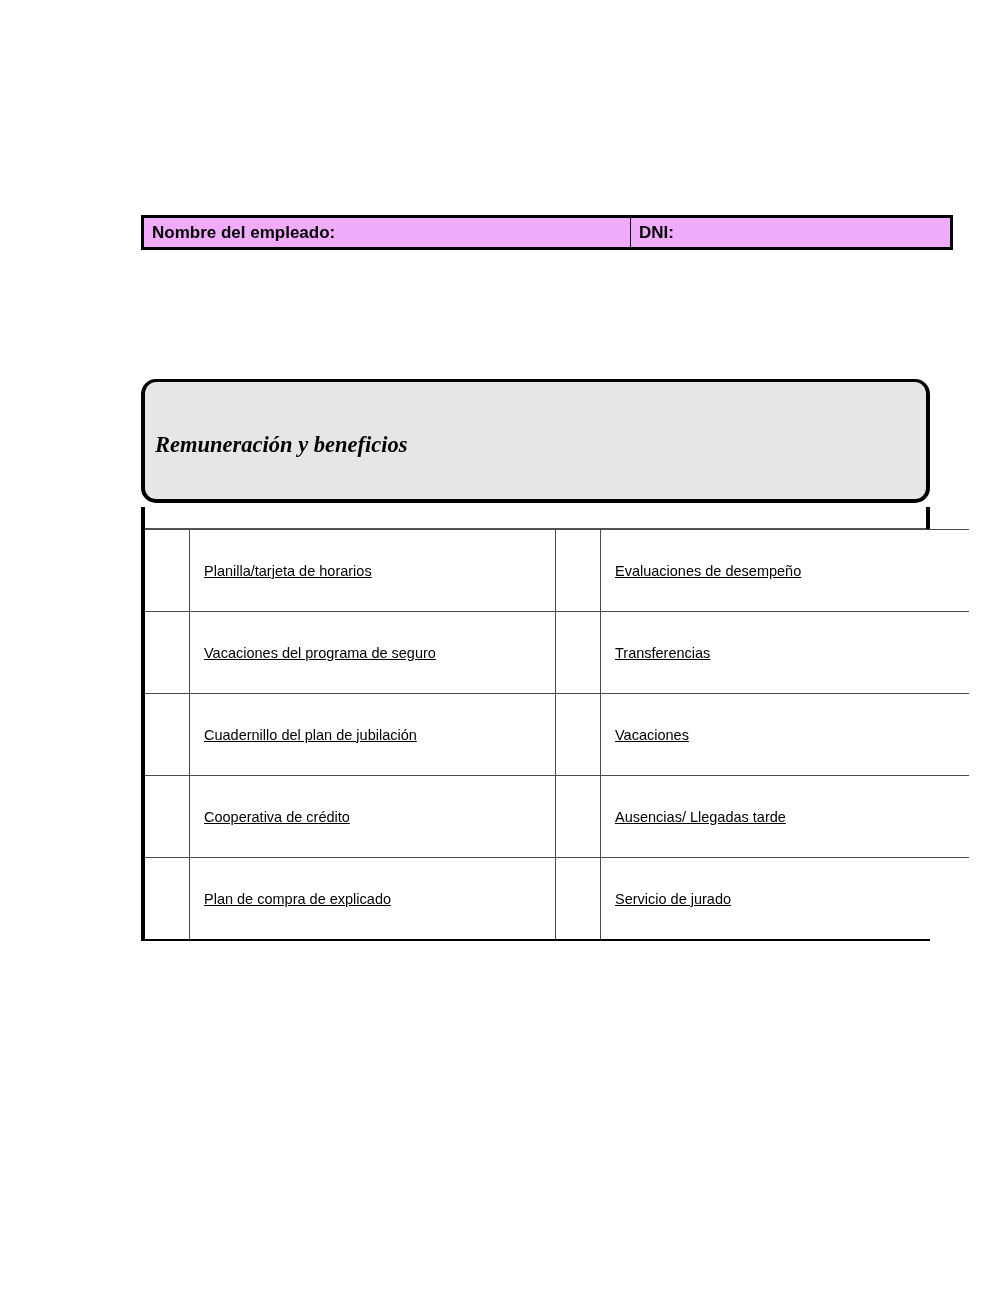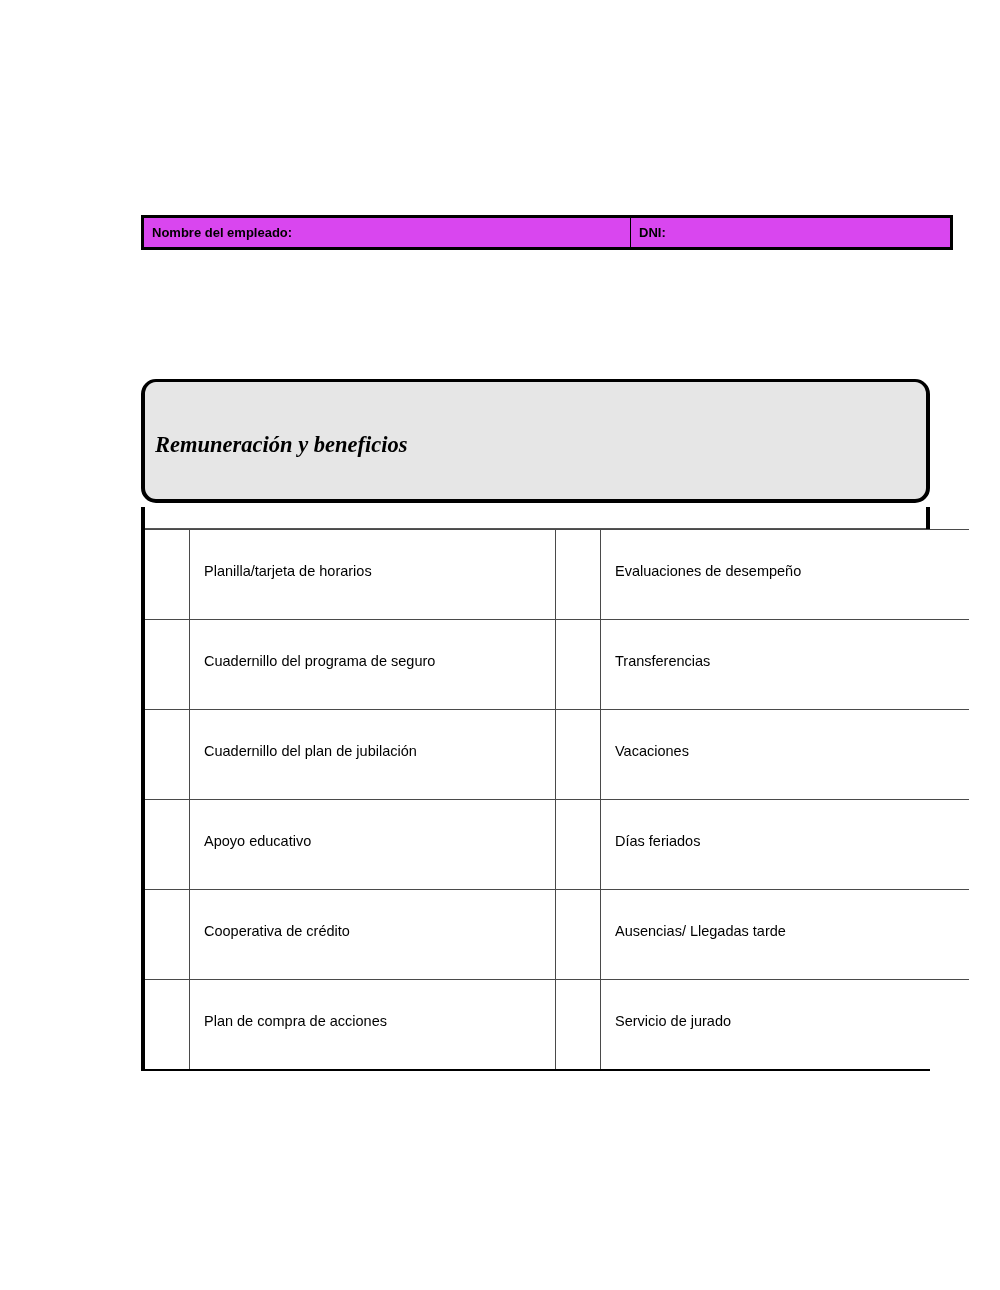--- a/index.html
+++ b/index.html
@@ -44,22 +44,22 @@
     left: 141px;
     top: 215px;
     width: 789px;
     border-collapse: collapse;
     border: 3px solid #000000;
     background: #e6e6e6;
     table-layout: fixed;
   }
   .emp-table td {
     border: 1px solid #000000;
-    background: #d946ef;
-    font-size: 13px;
+    background: #f0abfc;
+    font-size: 17px;
     font-weight: bold;
     padding: 4px 0 4px 8px;
     height: 21px;
     vertical-align: middle;
     white-space: nowrap;
   }
   .emp-table td.col-a { width: 478px; }
   .emp-table td.col-b { width: 311px; }
 
   
@@ -128,21 +128,22 @@
     vertical-align: middle;
     font-size: 14.5px;
     background: #ffffff;
   }
   table.check-table td.box {
     width: 44px;
     padding: 0;
   }
   table.check-table td.box.mid { width: 44px; }
   table.check-table td.lab {
-    padding: 0 6px 8px 14px;
+    padding: 0 6px 0 14px;
+    text-decoration: underline;
   }
   table.check-table td.lab-left { width: 345px; }
   table.check-table td.lab-right { width: 348px; }
   table.check-table tr td:first-child { border-left: none; }
   table.check-table tr td:last-child { border-right: none; }
   table.check-table tr:last-child td { border-bottom: none; }
 </style>
 </head>
 <body>
 
@@ -170,45 +171,39 @@
     <table class="check-table">
       <tbody>
         <tr>
           <td class="box"></td>
           <td class="lab lab-left">Planilla/tarjeta de horarios</td>
           <td class="box mid"></td>
           <td class="lab lab-right">Evaluaciones de desempeño</td>
         </tr>
         <tr>
           <td class="box"></td>
-          <td class="lab lab-left">Cuadernillo del programa de seguro</td>
+          <td class="lab lab-left">Vacaciones del programa de seguro</td>
           <td class="box mid"></td>
           <td class="lab lab-right">Transferencias</td>
         </tr>
         <tr>
           <td class="box"></td>
           <td class="lab lab-left">Cuadernillo del plan de jubilación</td>
           <td class="box mid"></td>
           <td class="lab lab-right">Vacaciones</td>
         </tr>
         <tr>
           <td class="box"></td>
-          <td class="lab lab-left">Apoyo educativo</td>
-          <td class="box mid"></td>
-          <td class="lab lab-right">Días feriados</td>
-        </tr>
-        <tr>
-          <td class="box"></td>
           <td class="lab lab-left">Cooperativa de crédito</td>
           <td class="box mid"></td>
           <td class="lab lab-right">Ausencias/ Llegadas tarde</td>
         </tr>
         <tr>
           <td class="box"></td>
-          <td class="lab lab-left">Plan de compra de acciones</td>
+          <td class="lab lab-left">Plan de compra de explicado</td>
           <td class="box mid"></td>
           <td class="lab lab-right">Servicio de jurado</td>
         </tr>
       </tbody>
     </table>
   </div>
 
 </div>
 
 </body></html>

